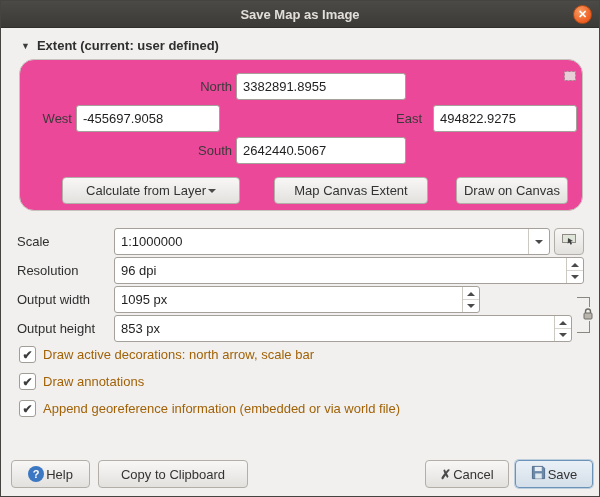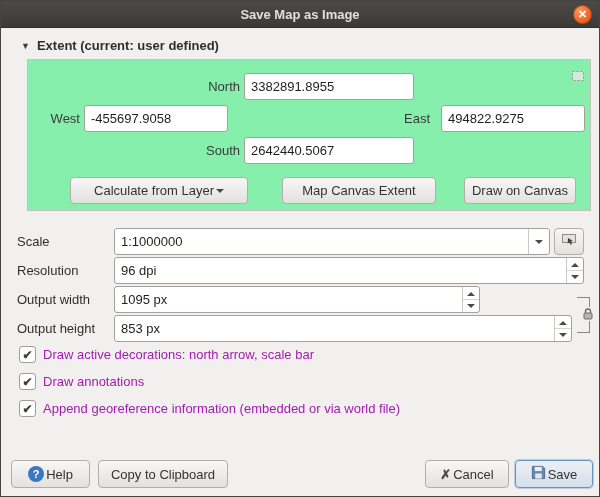--- a/index.html
+++ b/index.html
@@ -17,21 +17,21 @@
     background: radial-gradient(circle at 35% 30%, #f89a60, #ee5e21 70%); border: 1px solid #b64c17;
     color: #fff; font-size: 11px; font-weight: bold; display: flex; align-items: center; justify-content: center;
     cursor: pointer; line-height: 1; }
 
   
   .extent-header { position: absolute; left: 20px; top: 37px; display: flex; align-items: center; gap: 7px; cursor: pointer; }
   .tri { font-size: 9px; color: #3c3c3c; }
   .extent-title { font-weight: bold; color: #2f2f2f; }
 
   .extent-frame { position: absolute; left: 18px; top: 58px; width: 564px; height: 152px;
-    border: 1px solid #c6c3bd; border-radius: 0; background: #86efac; margin-left: 8px; }
+    border: 1px solid #c6c3bd; border-radius: 15px; background: #ec4899; }
 
   .lbl { position: absolute; color: #3a3a3a; line-height: 15px; }
   .txt { position: absolute; border: 1px solid #a5a19a; border-radius: 3px; background: #fff; height: 27px;
     padding: 8px 6px; font-family: inherit; font-size: 13px; color: #1f1f1f; outline: none; }
 
   .north-lbl { left: 100px; top: 19px; width: 112px; text-align: right; }
   .north-input { left: 216px; top: 13px; width: 170px; }
   .west-lbl { left: 6px; top: 51px; width: 46px; text-align: right; }
   .west-input { left: 56px; top: 45px; width: 144px; }
   .east-lbl { left: 369px; top: 51px; width: 40px; text-align: center; }
@@ -84,26 +84,26 @@
   .chain svg { position: absolute; left: 5px; top: 13px; background: #f1f0ee; }
 
   
   .cb-row { position: absolute; left: 18px; display: flex; align-items: center; gap: 7px; cursor: pointer; }
   .cb-row-1 { top: 345px; }
   .cb-row-2 { top: 372px; }
   .cb-row-3 { top: 399px; }
   .checkbox { width: 17px; height: 17px; background: #fff; border: 1px solid #a19d97; border-radius: 3px;
     display: flex; align-items: center; justify-content: center; flex: 0 0 auto; }
   .checkbox .mark { color: #3d3d3d; font-size: 12px; font-weight: bold; line-height: 1; }
-  .cb-label { color: #a21caf; }
+  .cb-label { color: #a16207; }
 
   
   .footer-btn { position: absolute; top: 459px; height: 28px; }
   .help-btn { left: 10px; width: 79px; }
-  .copy-btn { left: 97px; width: 130px; }
+  .copy-btn { left: 97px; width: 150px; }
   .cancel-btn { left: 424px; width: 84px; }
   .save-btn { left: 514px; width: 78px;
     background: linear-gradient(#eaf0f6, #d4dfe9); border-color: #6b93b8;
     box-shadow: 0 0 0 1px rgba(90,140,190,.35); }
   .help-icon { width: 16px; height: 16px; border-radius: 50%; background: #3b77c2; color: #fff;
     font-size: 11px; font-weight: bold; display: flex; align-items: center; justify-content: center; line-height: 1; }
   .cancel-icon { color: #4a4a4a; font-weight: bold; font-size: 13px; line-height: 1; }
 </style>
 </head>
 <body>

